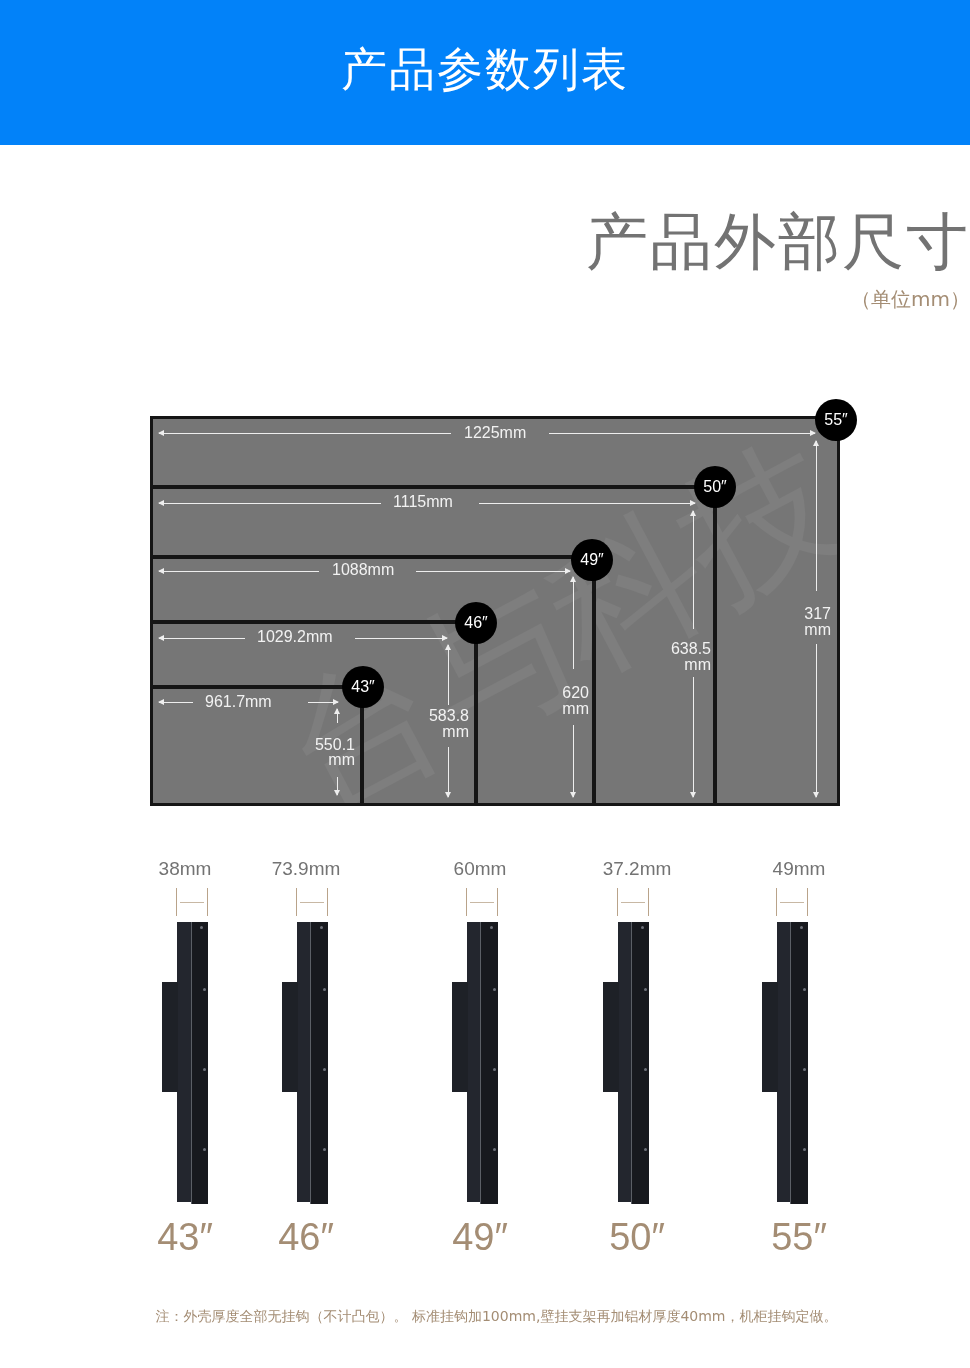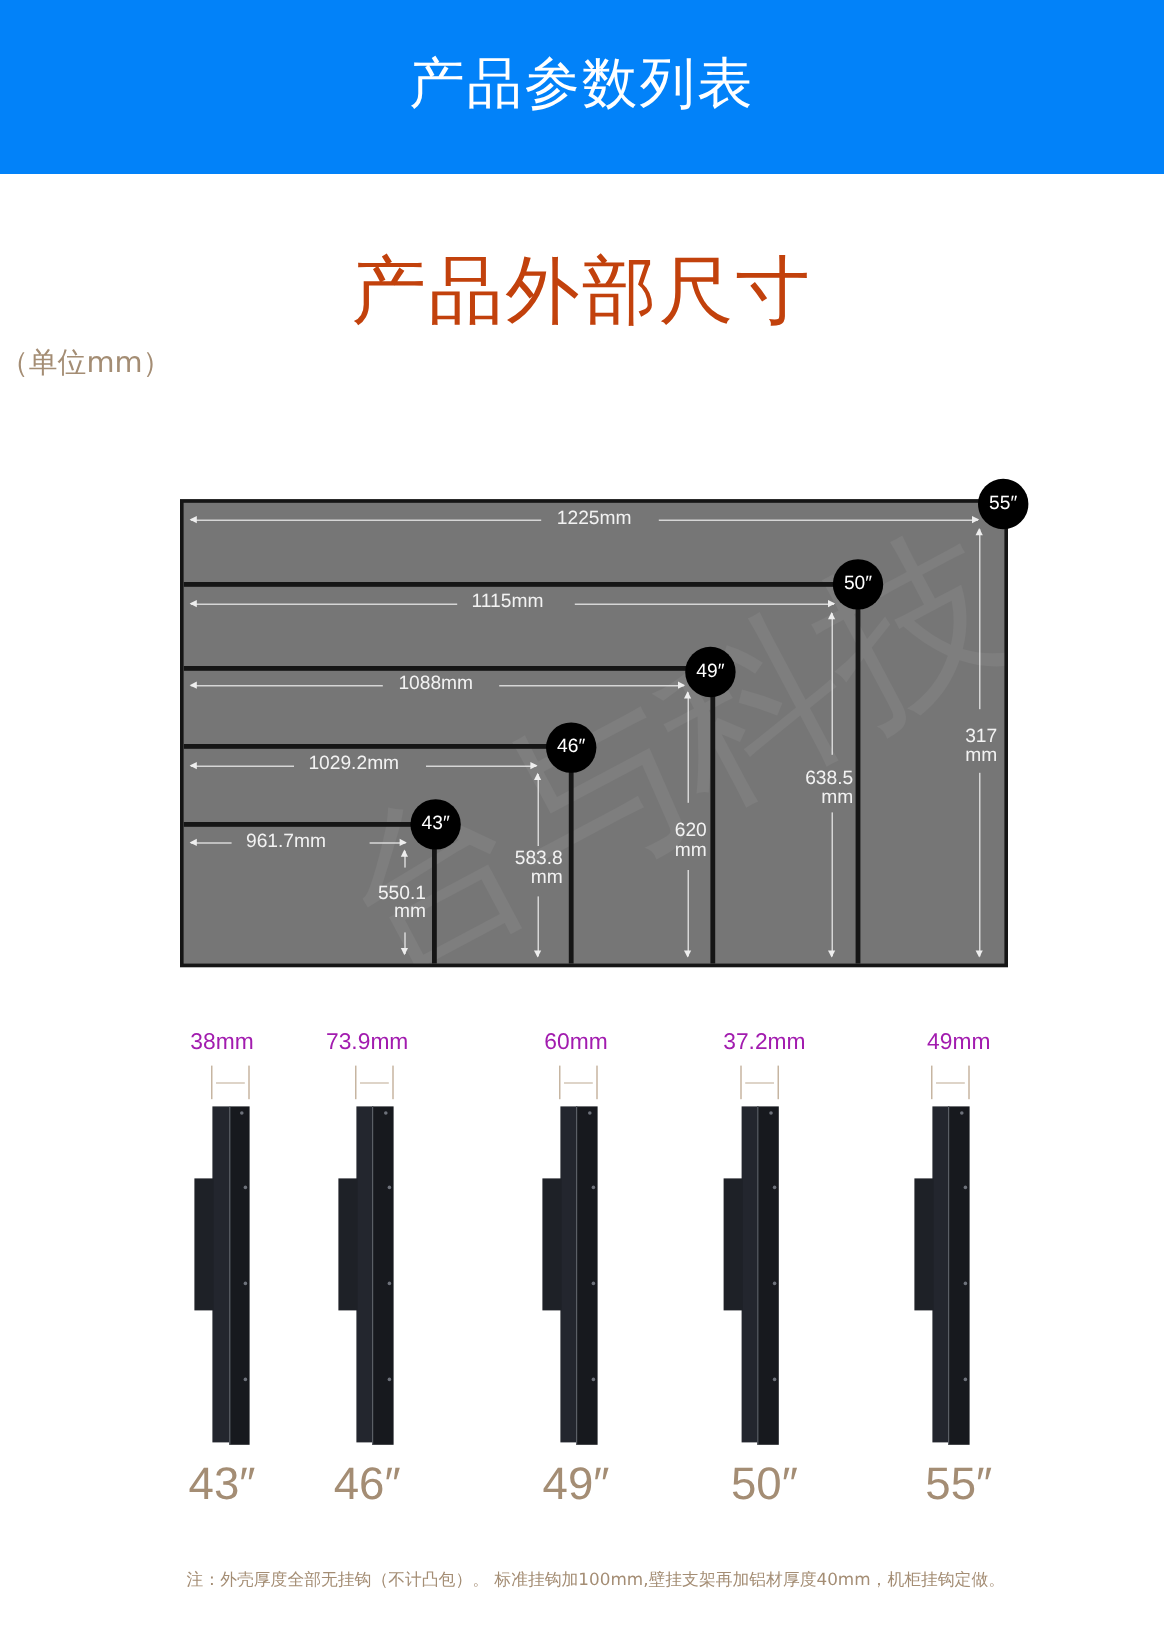--- a/index.html
+++ b/index.html
@@ -1,24 +1,24 @@
 <!DOCTYPE html>
 <html><head>
 <meta charset="utf-8">
 <style>
   * { box-sizing: border-box; margin: 0; padding: 0; }
   body { width: 970px; height: 1368px; background: #ffffff; position: relative; overflow: hidden;
          font-family: "DejaVu Sans", "Liberation Sans", sans-serif; }
   .banner { position: absolute; left: 0; top: 0; width: 970px; height: 145px; background: #0282f9;
             display: flex; align-items: center; justify-content: center; }
   .banner-title { color: #fff; font-size: 46px; letter-spacing: 2px; margin-top: -6px; }
-  .section-title { position: absolute; left: 0; width: 970px; top: 200px; text-align: center;
-                   color: #c2410c; font-size: 62px; letter-spacing: 2px; }
-  .section-sub { position: absolute; left: 0; width: 970px; top: 286px; text-align: left;
-                 color: #a48d74; font-size: 24px; }
+  .section-title { position: absolute; left: 0; width: 970px; top: 200px; text-align: right;
+                   color: #737373; font-size: 62px; letter-spacing: 2px; }
+  .section-sub { position: absolute; left: 0; width: 970px; top: 286px; text-align: right;
+                 color: #a48d74; font-size: 20px; }
 
   
   .diagram { position: absolute; left: 150px; top: 416px; width: 690px; height: 390px;
              background: #767676; border: 3px solid #151515; overflow: hidden; }
   .wm { position: absolute; left: 110px; top: 110px; font-size: 150px; color: rgba(255,255,255,0.06);
         transform: rotate(-28deg); white-space: nowrap; pointer-events: none; }
   .hline { position: absolute; height: 4px; background: #151515; }
   .vline { position: absolute; width: 4px; background: #151515; }
   .badge { position: absolute; width: 42px; height: 42px; border-radius: 50%; background: #000;
            color: #fff; font-size: 16px; display: flex; align-items: center; justify-content: center;
@@ -31,21 +31,21 @@
                    border-top: 3.5px solid transparent; border-bottom: 3.5px solid transparent; }
   .tip-r::after { content: ""; position: absolute; right: -1px; top: -3px; border-left: 6px solid #eee;
                   border-top: 3.5px solid transparent; border-bottom: 3.5px solid transparent; }
   .tip-u::before { content: ""; position: absolute; top: -1px; left: -3px; border-bottom: 6px solid #eee;
                    border-left: 3.5px solid transparent; border-right: 3.5px solid transparent; }
   .tip-d::after { content: ""; position: absolute; bottom: -1px; left: -3px; border-top: 6px solid #eee;
                   border-left: 3.5px solid transparent; border-right: 3.5px solid transparent; }
 
   
   .prof { position: absolute; top: 858px; width: 120px; height: 400px; }
-  .prof-dim { position: absolute; top: 0; left: 0; width: 120px; text-align: center; color: #a21caf;
+  .prof-dim { position: absolute; top: 0; left: 0; width: 120px; text-align: center; color: #737373;
               font-size: 19px; font-family: "Liberation Sans", sans-serif; }
   .bracket { position: absolute; top: 30px; height: 28px; border-left: 1px solid #b9a38a; border-right: 1px solid #b9a38a; }
   .bracket::after { content: ""; position: absolute; left: 3px; right: 3px; top: 14px; height: 1px; background: #c8b8a4; }
   .body-main { position: absolute; top: 64px; height: 282px; background: #17191e; }
   .body-back { position: absolute; top: 64px; height: 280px; background: #23262e; }
   .body-box { position: absolute; top: 124px; height: 110px; background: #1e2127; }
   .body-edge { position: absolute; top: 64px; width: 1px; height: 282px; background: #5b5f66; }
   .screw { position: absolute; width: 3px; height: 3px; border-radius: 50%; background: #6d717a; }
   .prof-size { position: absolute; top: 358px; left: 0; width: 120px; text-align: center;
                color: #a48d74; font-size: 38px; font-family: "Liberation Sans", sans-serif; font-weight: 300; }

